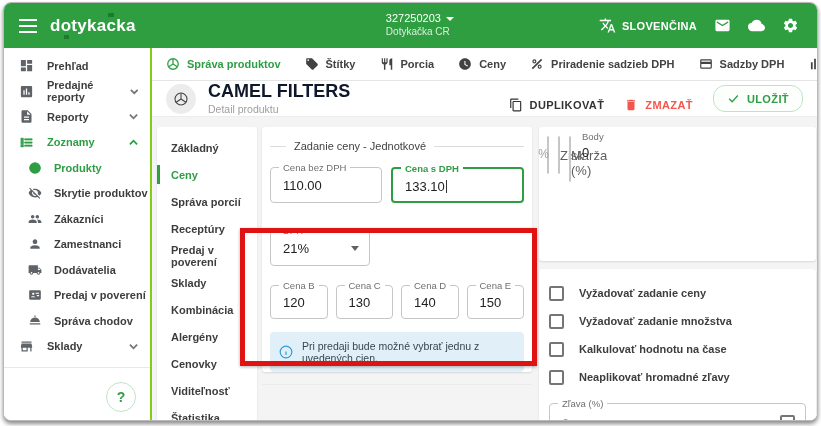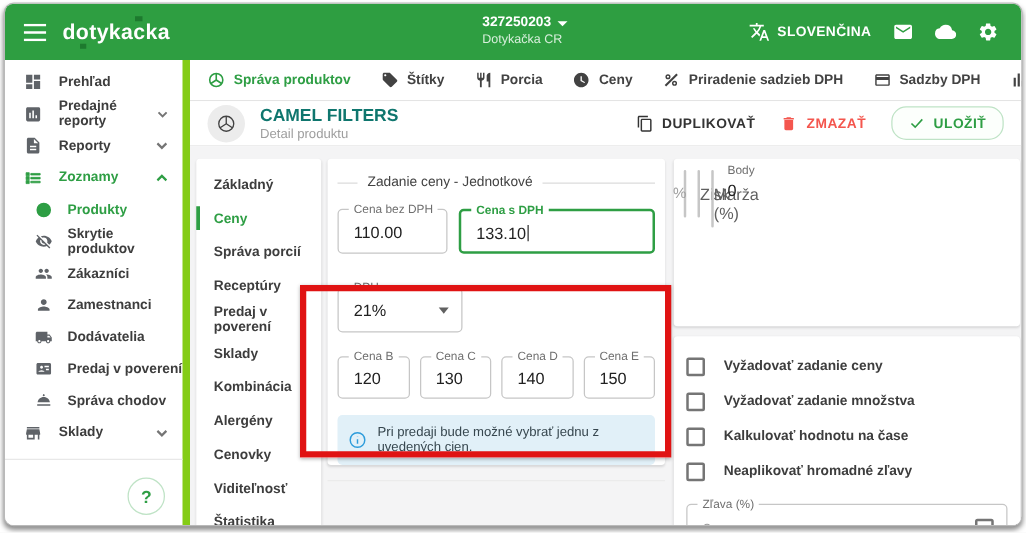--- a/index.html
+++ b/index.html
@@ -10,30 +10,30 @@
             box-shadow:0 3px 4px rgba(0,0,0,.45); }
 
   
   .topbar { position:absolute; left:0; top:0; width:100%; height:45px; background:#2e9e41;
             display:flex; align-items:center; color:#fff; }
   .hamburger { margin-left:15px; cursor:pointer; }
   .logo { margin-left:13px; font-size:17px; font-weight:bold; letter-spacing:.3px; position:relative; }
   .logo .sq1 { position:absolute; left:14px; bottom:-3px; width:5px; height:4px; background:#1d7a2e; }
   .logo .sq2 { position:absolute; right:22px; top:-3px; width:6px; height:4px; background:#1d7a2e; }
   .account { margin-left:250px; line-height:1.25; }
-  .acct-num { font-size:11px; font-weight:bold; display:flex; align-items:center; gap:5px; }
+  .acct-num { font-size:11px; font-weight:normal; display:flex; align-items:center; gap:5px; }
   .caret-dn { width:0; height:0; border-left:4px solid transparent; border-right:4px solid transparent; border-top:4px solid #fff; display:inline-block; }
   .acct-name { font-size:10px; color:#d8efdc; }
   .topbar-right { margin-left:auto; margin-right:18px; display:flex; align-items:center; gap:17px; }
   .lang { display:flex; align-items:center; gap:6px; font-size:11px; font-weight:bold; letter-spacing:.3px; }
   .tico { width:17px; height:17px; fill:#fff; display:block; }
 
   
   .sidebar { position:absolute; left:0; top:45px; width:148px; bottom:0; background:#fff;
-             border-right:6px solid #84cc16; }
+             border-right:2px solid #84cc16; }
   .side-list { padding-top:5px; }
   .side-item { display:flex; align-items:center; height:25.5px; padding-left:15px; cursor:pointer;
                color:#3d3d3d; font-size:11px; font-weight:bold; }
   .side-item .sic { width:15px; height:15px; fill:#5f6368; margin-right:13px; flex:0 0 auto; }
   .side-item.sub { padding-left:24px; }
   .side-item.sub .sic { margin-right:12px; width:14px; height:14px; }
   .side-item.active { color:#2e9e44; }
   .side-item.active .sic { fill:#2e9e44; stroke:#2e9e44; }
   .side-item .chev { margin-left:auto; margin-right:12px; width:9px; height:9px; stroke:#757575; fill:none; stroke-width:2; }
   .side-item.active .chev { stroke:#2e9e44; }
@@ -49,23 +49,23 @@
   .tab .tic { width:14px; height:14px; fill:#424242; }
   .tab.active { color:#2e9e44; }
   .tab.active .tic { fill:none; stroke:#2e9e44; }
 
   
   .prod-head { position:absolute; left:148px; top:78px; right:0; height:36px; background:#fff;
                border-bottom:1px solid #ededed; display:flex; align-items:center; padding:0 14px; }
   .avatar { width:30px; height:30px; border-radius:50%; background:#ececec; display:flex; align-items:center; justify-content:center; }
   .avatar svg { width:16px; height:16px; fill:none; stroke:#424242; stroke-width:1.6; }
   .prod-titles { margin-left:12px; line-height:1.3; }
-  .prod-title { font-size:14px; font-weight:bold; color:#0f766e; }
+  .prod-title { font-size:18px; font-weight:bold; color:#0f172a; }
   .prod-sub { font-size:10.5px; color:#9e9e9e; }
-  .head-actions { margin-left:auto; display:flex; align-items:center; gap:20px; }
+  .head-actions { margin-left:auto; display:flex; align-items:flex-end; gap:20px; }
   .act { display:flex; align-items:center; gap:7px; font-size:11px; font-weight:bold; letter-spacing:.4px; cursor:pointer; }
   .act-dup { color:#333; } .act-dup svg { width:14px; height:14px; fill:#333; }
   .act-del { color:#f4564e; } .act-del svg { width:14px; height:14px; fill:#f4564e; }
   .act-save { color:#2e9e44; border:1px solid #bfe3c6; border-radius:12px; padding:6px 13px; background:#fcfffc; }
   .act-save svg { width:13px; height:13px; fill:none; stroke:#2e9e44; stroke-width:2.4; }
 
   
   .content { position:absolute; left:148px; top:114px; right:0; bottom:0; background:#f4f4f5; }
   .card { position:absolute; background:#fff; border-radius:3px; box-shadow:0 1px 2px rgba(0,0,0,.12); }
 
@@ -82,21 +82,21 @@
   .field { position:relative; border:1px solid #c6c6c6; border-radius:4px; height:36px; background:#fff; }
   .field .flabel { position:absolute; top:-6px; left:8px; background:#fff; padding:0 4px; font-size:9.5px; color:#6f6f6f; white-space:nowrap; }
   .field .fvalue { position:absolute; left:12px; top:10px; font-size:13px; color:#212121; }
   .field.focused { border:2px solid #2e9e44; }
   .field.focused .flabel { color:#2e9e44; font-weight:bold; }
   .cursor { display:inline-block; width:1.5px; height:13px; background:#333; vertical-align:-2px; margin-left:1px; }
   .select-caret { position:absolute; right:10px; top:15px; width:0; height:0;
                   border-left:4.5px solid transparent; border-right:4.5px solid transparent; border-top:5px solid #616161; }
 
   .row2 { display:flex; gap:9px; margin-top:15px; }
-  .row2 .f1 { width:88px;text-align:right; } .row2 .f2 { flex:1; }
+  .row2 .f1 { width:112px;text-align:right; } .row2 .f2 { flex:1; }
   .dph { width:100px; margin-top:27px; }
   .levels { display:flex; gap:8px; margin-top:19px; }
   .levels .field { flex:1; height:34px; }
   .levels .fvalue { top:9px; }
 
   .infobar { margin-top:13px; background:#e1f0f8; border-radius:4px; display:flex; align-items:center;
              gap:9px; padding:8px 9px; }
   .infobar svg { width:14px; height:14px; flex:0 0 auto; }
   .infotext { font-size:10.5px; color:#37474f; }
   .mid-divider { border-top:1px solid #ebebeb; margin:12px -8px 0; }

